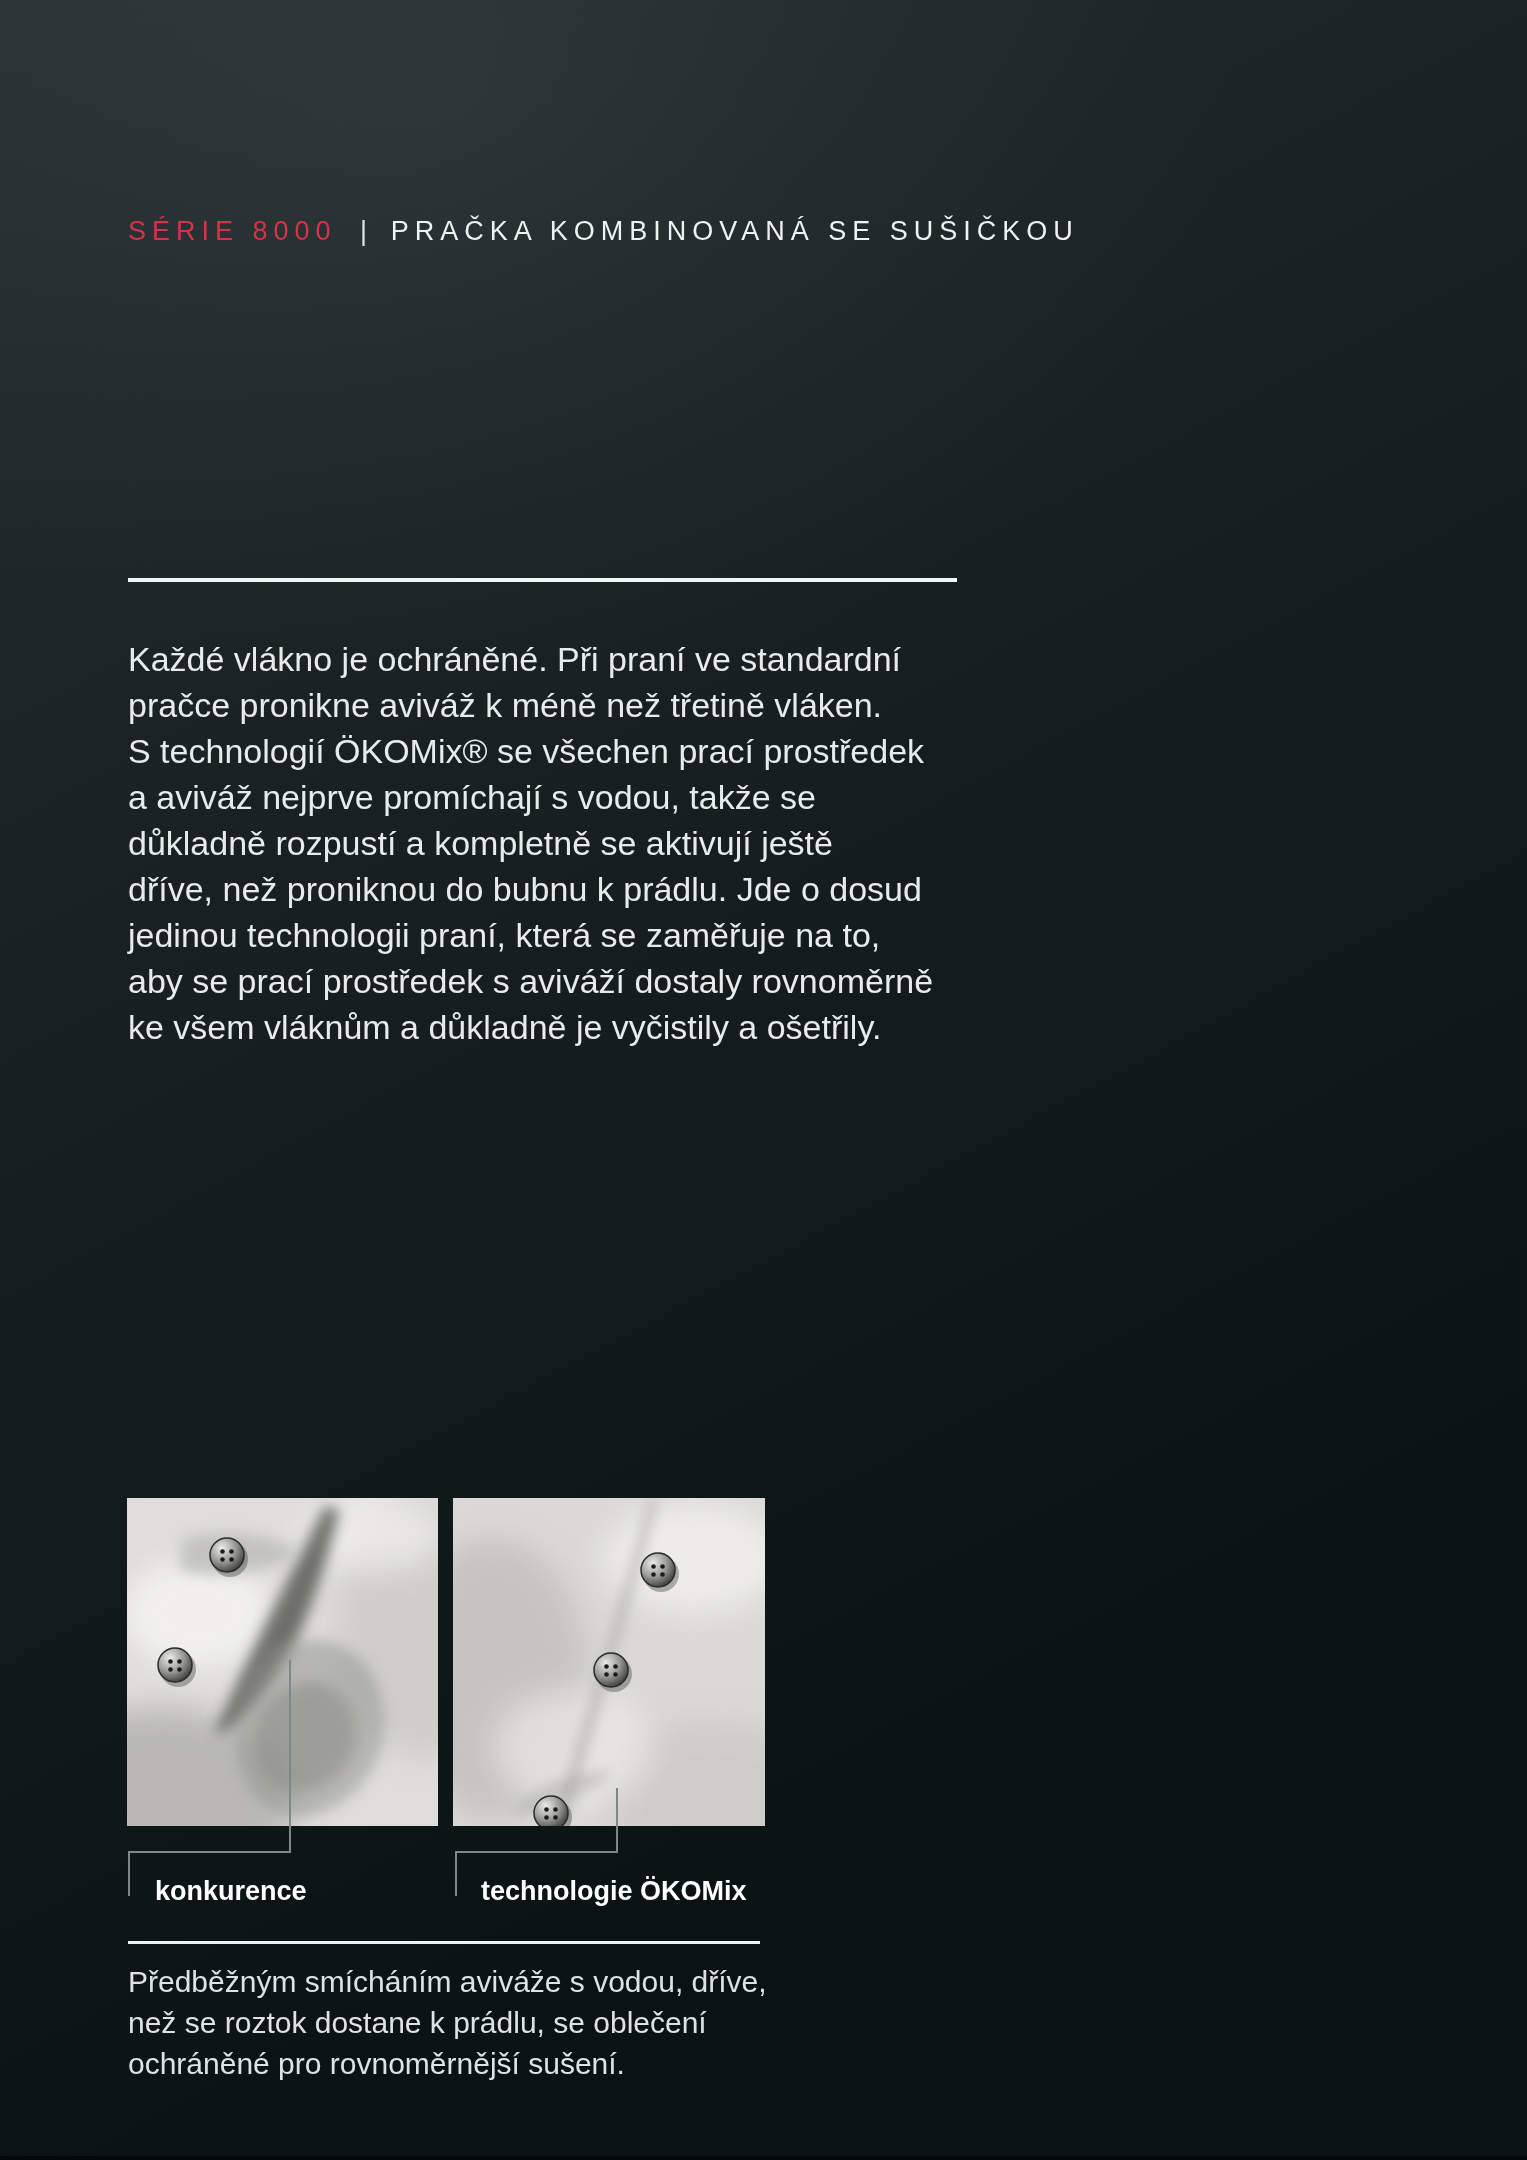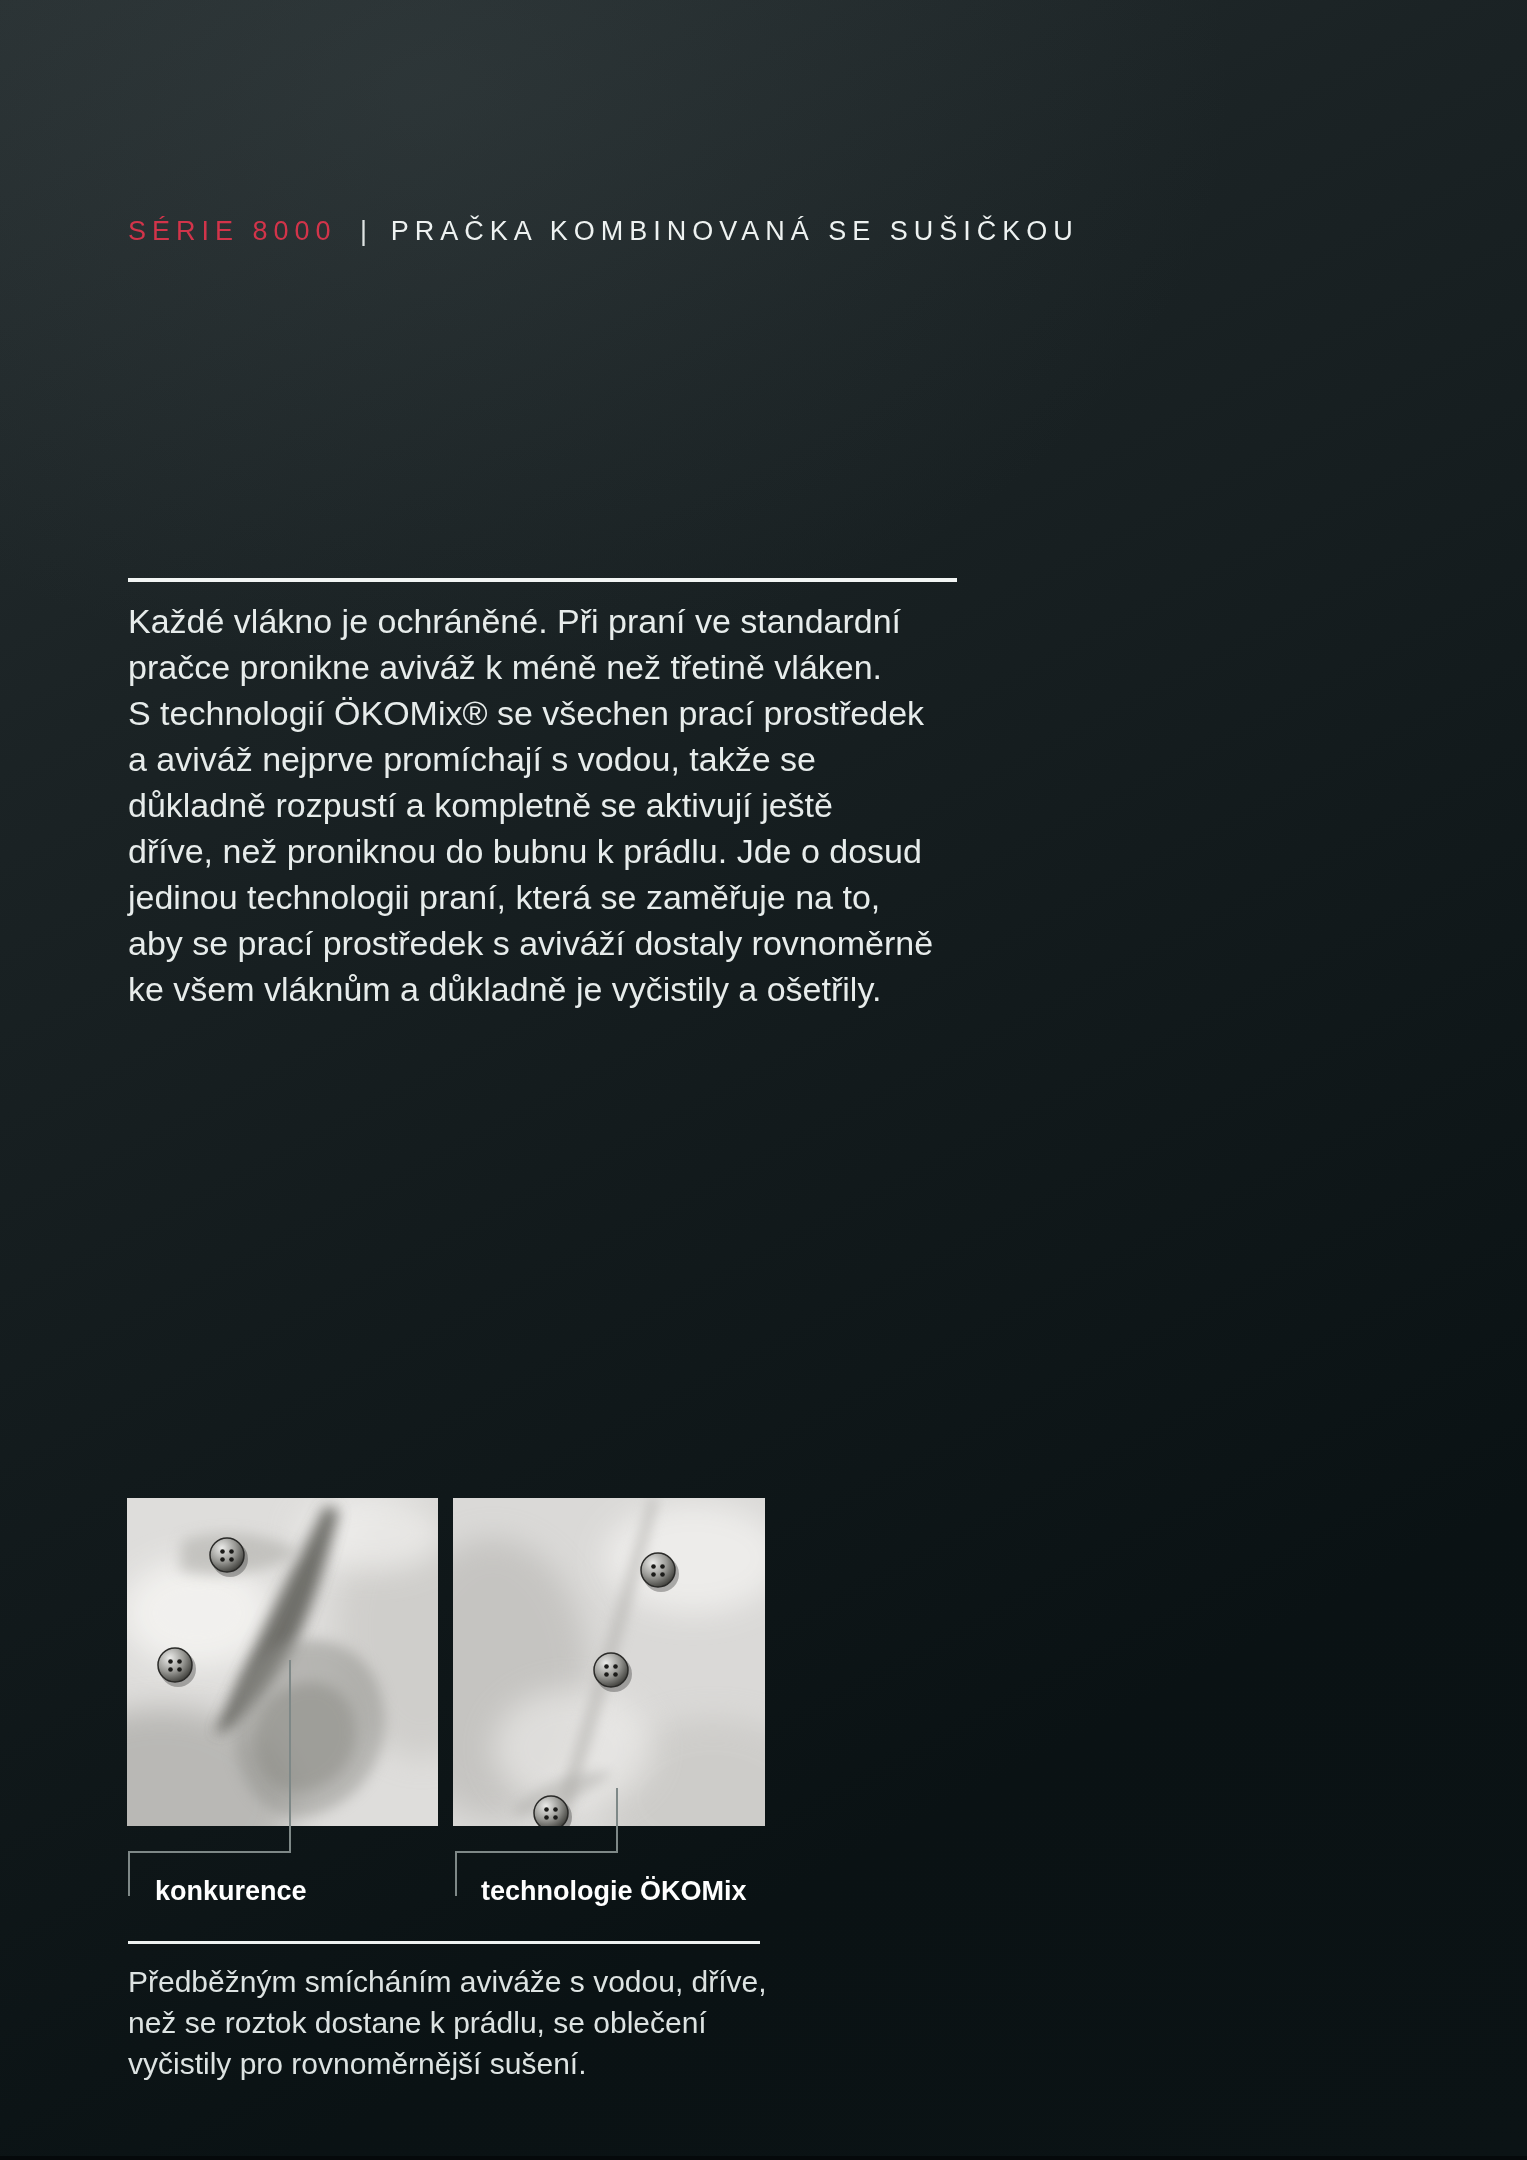--- a/index.html
+++ b/index.html
@@ -26,21 +26,21 @@
     font-size:90px;line-height:91px;font-weight:200;
     color:#f0f3f2;letter-spacing:0px;white-space:nowrap;
   }
   
   .rule-1{
     position:absolute;left:128px;top:578px;width:829px;height:4px;
     background:#f2f5f4;
   }
   
   .intro{
-    position:absolute;left:128px;top:598px;width:960px;
+    position:absolute;left:128px;top:636px;width:960px;
     font-size:34px;line-height:46px;font-weight:300;
     color:#e7eceb;white-space:pre-line;
   }
   
   .fig-img{position:absolute;top:1498px;height:328px;display:block;}
   .fig-img.left{left:127px;width:311px;}
   .fig-img.right{left:453px;width:312px;}
   .fig-img svg{display:block;width:100%;height:100%;}
   
   .conn{position:absolute;background:#7e8887;}
@@ -193,15 +193,15 @@
   <div class="conn h-right"></div>
   <div class="conn s-right"></div>
 
   <div class="fig-label left">konkurence</div>
   <div class="fig-label right">technologie ÖKOMix</div>
 
   <div class="rule-2"></div>
 
   <div class="caption">Předběžným smícháním aviváže s vodou, dříve,
 než se roztok dostane k prádlu, se oblečení
-vyčistily pro rovnoměrnější sušení.</div>
+ochráněné pro rovnoměrnější sušení.</div>
 
 </div>
 
 </body></html>

